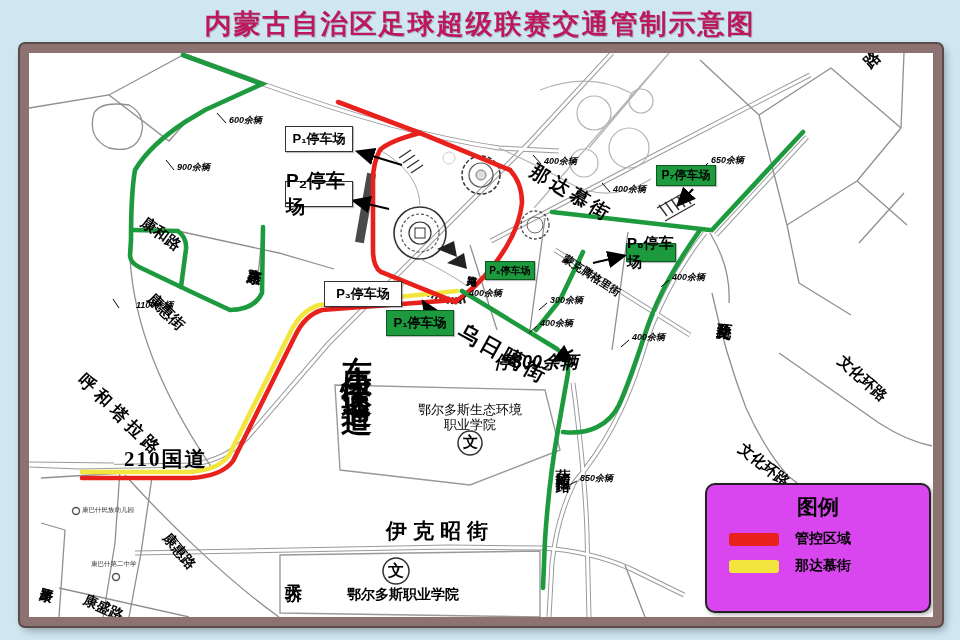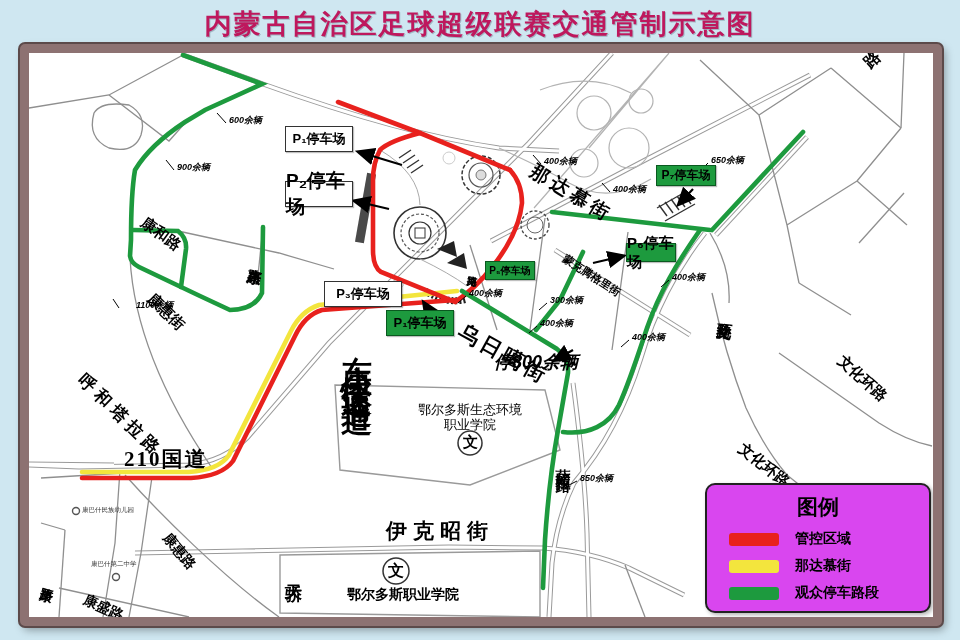--- a/index.html
+++ b/index.html
@@ -222,20 +222,16 @@
 <div class="legend">
   <div class="lt">图例</div>
   <div class="lrow">
     <span class="lbar" style="background: rgb(232, 33, 29);"></span>
     <span class="llab">管控区域</span>
   </div>
   <div class="lrow">
     <span class="lbar" style="background: rgb(243, 229, 61);"></span>
     <span class="llab">那达慕街</span>
   </div>
-  <div class="lrow">
-    <span class="lbar" style="background: rgb(29, 154, 62);"></span>
-    <span class="llab">观众停车路段</span>
-  </div>
 </div>
 
 </div>
 </div>
 
 </body></html>

